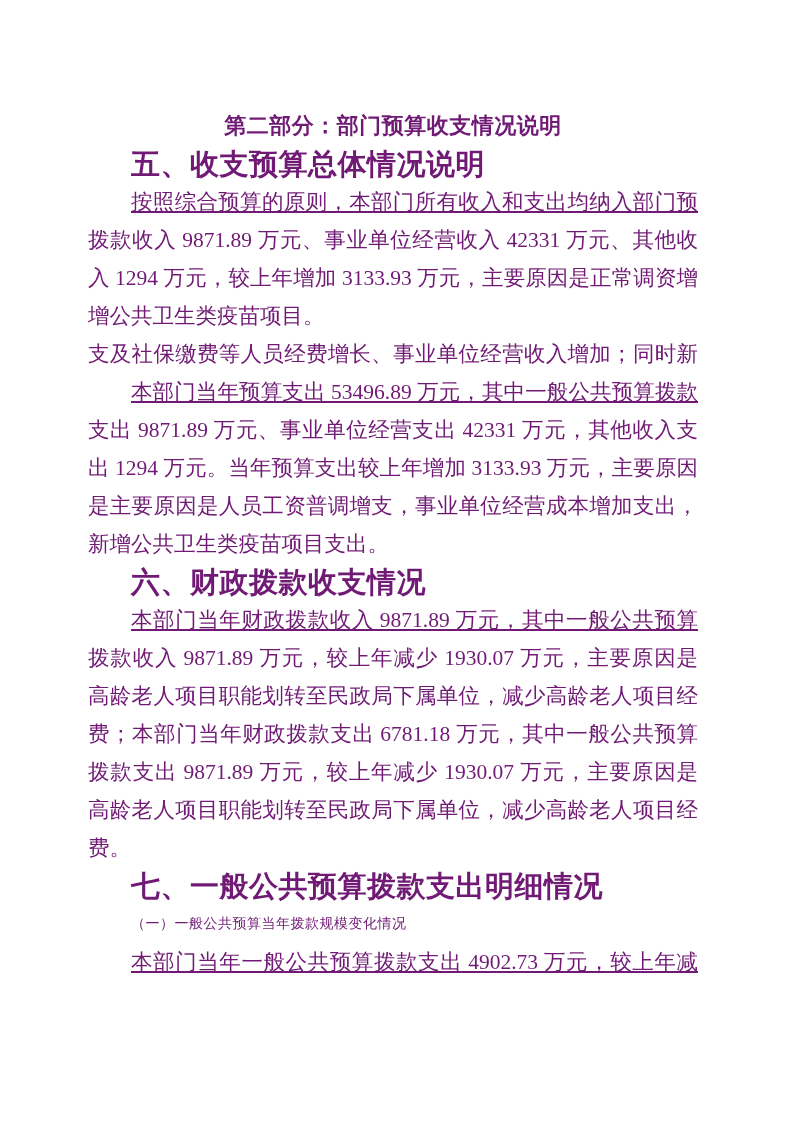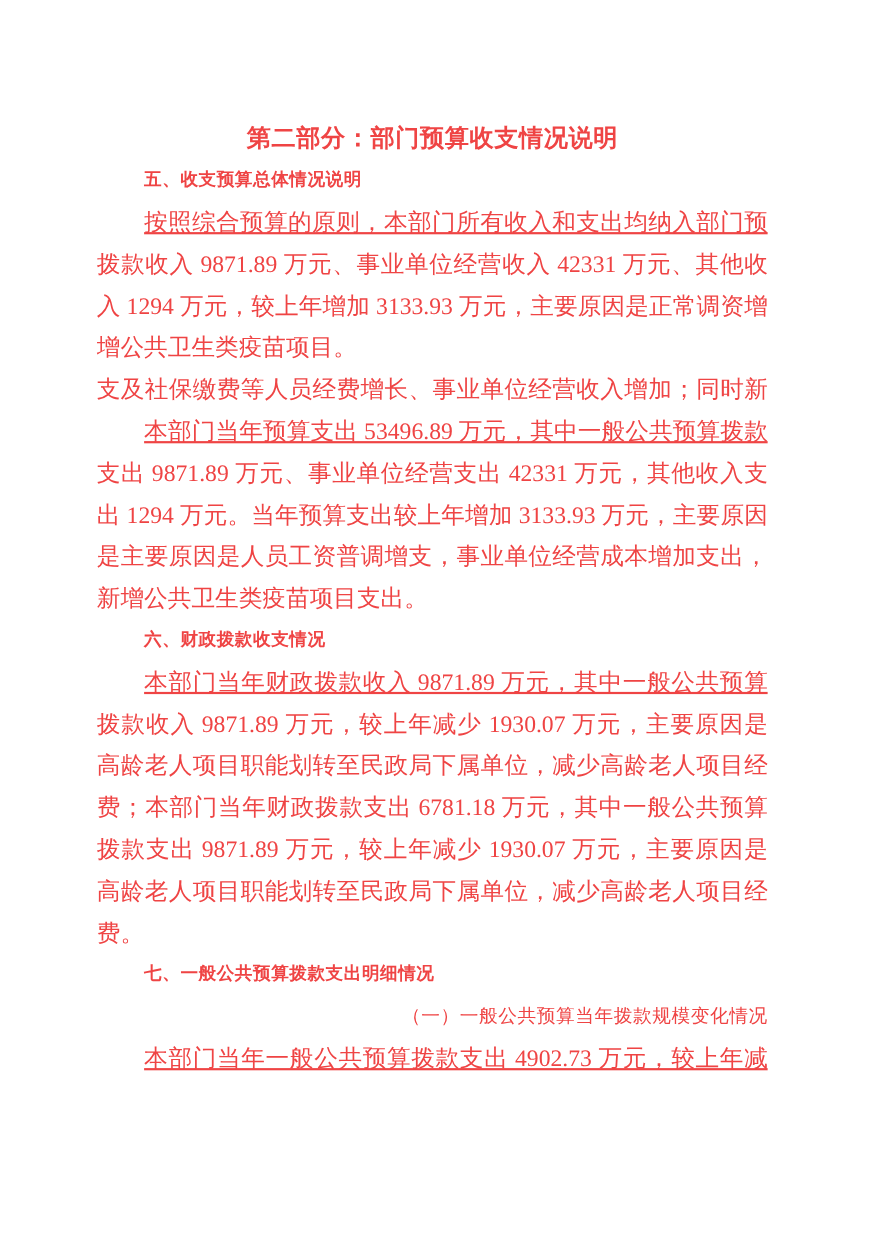--- a/index.html
+++ b/index.html
@@ -7,21 +7,21 @@
     padding: 0;
     background: #ffffff;
   }
   .page {
     position: relative;
     width: 793px;
     height: 1122px;
     background: #ffffff;
     box-sizing: border-box;
     padding: 107px 95px 0 88px;
-    color: #ef4444;
+    color: #701a75;
     font-family: "Liberation Serif", "DejaVu Serif", serif;
     font-size: 21.5px;
     overflow: hidden;
   }
   .line {
     display: block;
     height: 38px;
     line-height: 38px;
     white-space: nowrap;
   }
@@ -29,29 +29,28 @@
     margin: 0;
     font-family: "Liberation Sans", "DejaVu Sans", sans-serif;
     font-weight: bold;
     font-size: 22px;
     text-align: center;
     letter-spacing: 0.5px;
   }
   .heading {
     font-family: "Liberation Sans", "DejaVu Sans", sans-serif;
     font-weight: bold;
-    font-size: 16px;
+    font-size: 29px;
     text-indent: 43px;
     letter-spacing: 0.5px;
   }
   .subheading {
-    font-size: 17px;
+    font-size: 14px;
     text-indent: 43px;
     letter-spacing: 0.5px;
-    text-align: right;
   }
   .para-line {
     text-align: justify;
     text-align-last: justify;
     text-justify: inter-character;
     white-space: normal;
     overflow: hidden;
   }
   .para-line.first {
     text-indent: 43px;

